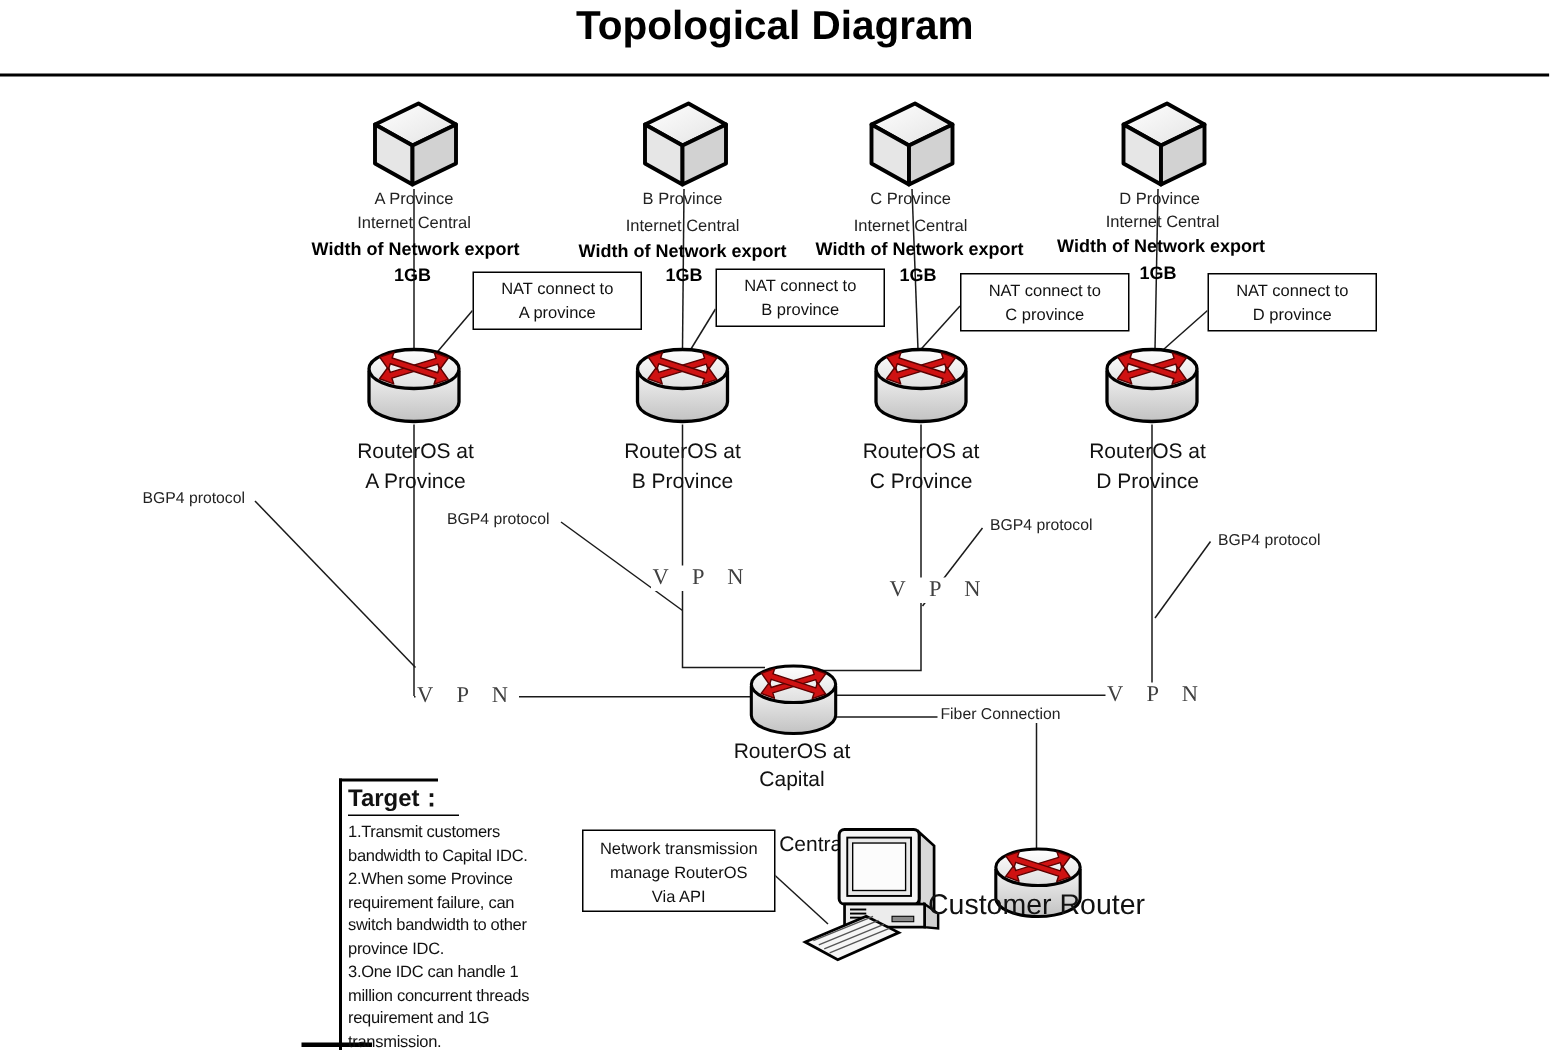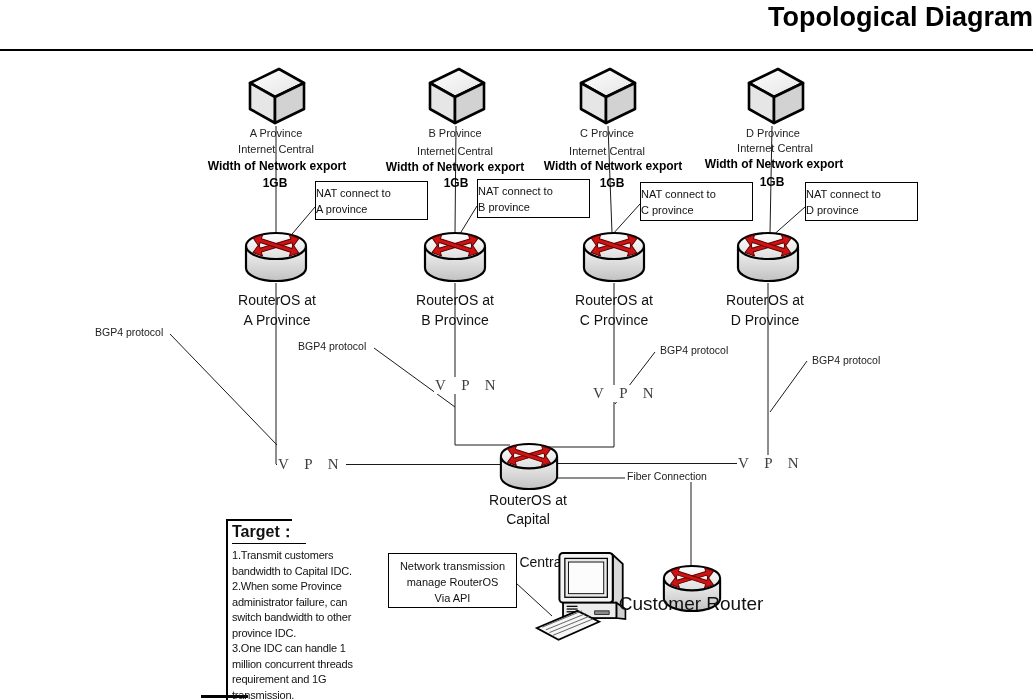--- a/index.html
+++ b/index.html
@@ -13,30 +13,30 @@
   .bold12 { font-size:12px; font-weight:bold; color:#000; }
   .routerlbl { font-size:14px; color:#111; }
   .bgp { font-size:10.5px; color:#222; background:#fff; padding:0 2px; }
   .linelbl { font-size:10.5px; color:#222; background:#fff; padding:0 2px; }
   .vpn {
     font-family:"Liberation Serif", serif; font-size:15px; letter-spacing:6px;
     color:#404040; background:#fff; padding:0 1px; white-space:nowrap;
   }
   .natbox {
     width:113px; height:39px; box-sizing:border-box; background:#fff;
-    border:1.5px solid #000; font-size:11px; line-height:16px;
+    border:1.5px solid #000; text-align:center; font-size:11px; line-height:16px;
     padding-top:3px; white-space:nowrap;
   }
   .adminbox {
     width:129px; height:55px; box-sizing:border-box; background:#fff;
     border:1.5px solid #000; text-align:center; font-size:11px; line-height:16px;
     padding-top:4px; white-space:nowrap;
   }
   #title {
-    position:absolute; top:2px; left:0; width:100%; text-align:right;
+    position:absolute; top:2px; left:0; width:100%; text-align:center;
     font-size:27px; font-weight:bold; color:#000;
   }
   #title-rule { position:absolute; top:49px; left:0; width:100%; height:2px; background:#000; }
   .target-text { font-size:11px; line-height:15.5px; letter-spacing:-0.2px; white-space:nowrap; color:#111; }
   .target-head {
     font-size:16px; font-weight:bold; display:inline-block;
     border-bottom:1.5px solid #000; padding-right:10px; margin-bottom:4px;
   }
   svg.icon { position:absolute; overflow:visible; }
   #wires { position:absolute; left:0; top:0; pointer-events:none; }
@@ -228,21 +228,21 @@
 
   <div class="abs" style="left:226px;top:519px;width:66px;height:2px;background:#000"></div>
   <div class="abs" style="left:226px;top:519px;width:2px;height:181px;background:#000"></div>
   <div class="abs" style="left:201px;top:695px;width:47px;height:3px;background:#000"></div>
 
   <div class="abs" style="left:232px;top:522px">
     <div class="target-head">Target：</div>
     <div class="target-text">1.Transmit customers</div>
     <div class="target-text">bandwidth to Capital IDC.</div>
     <div class="target-text">2.When some Province</div>
-    <div class="target-text">administrator failure, can</div>
+    <div class="target-text">requirement failure, can</div>
     <div class="target-text">switch bandwidth to other</div>
     <div class="target-text">province IDC.</div>
     <div class="target-text">3.One IDC can handle 1</div>
     <div class="target-text">million concurrent threads</div>
     <div class="target-text">requirement and 1G</div>
     <div class="target-text">transmission.</div>
   </div>
 
 </div>
 

